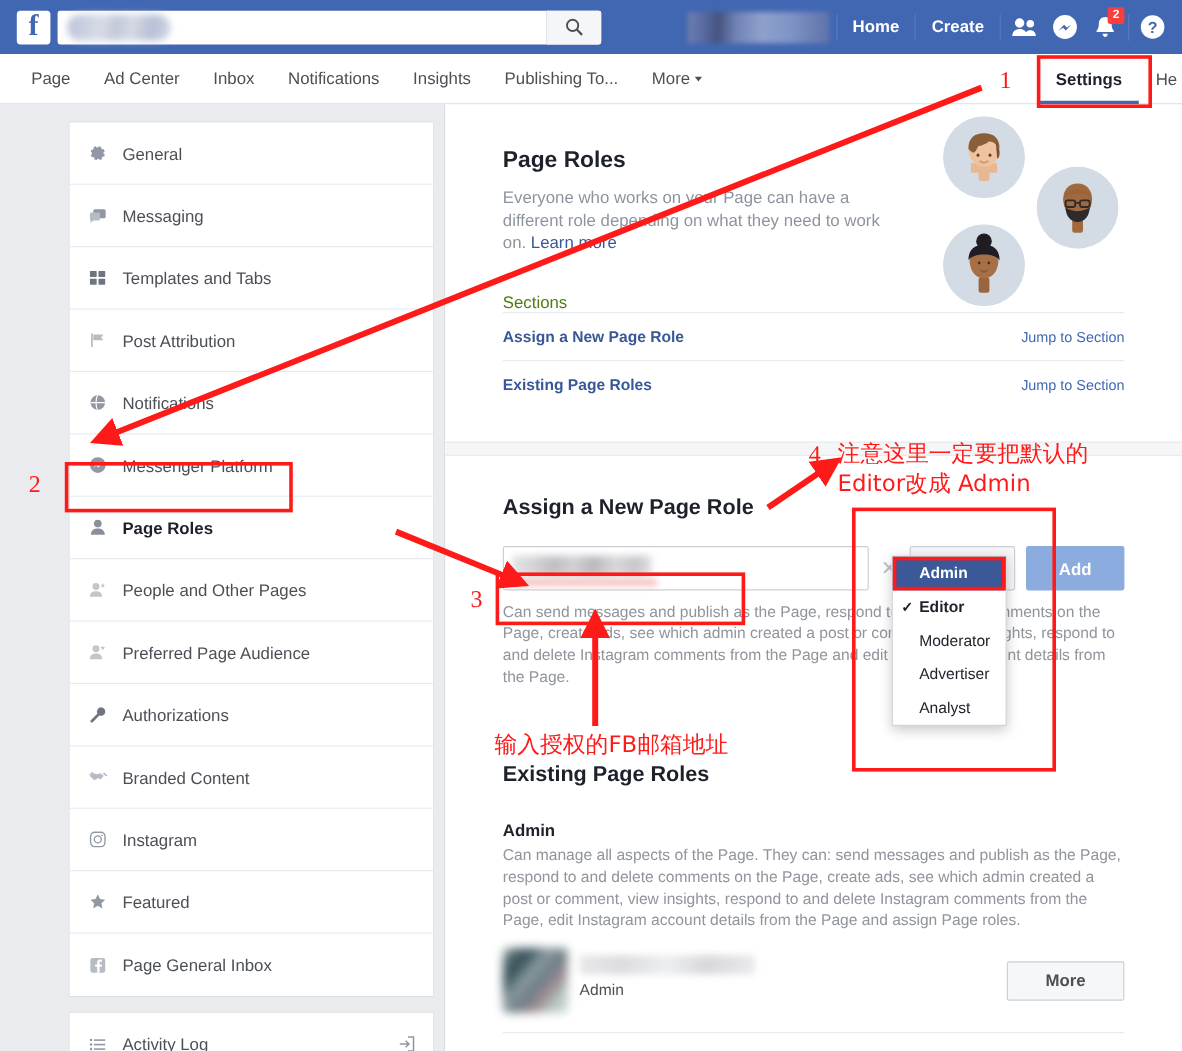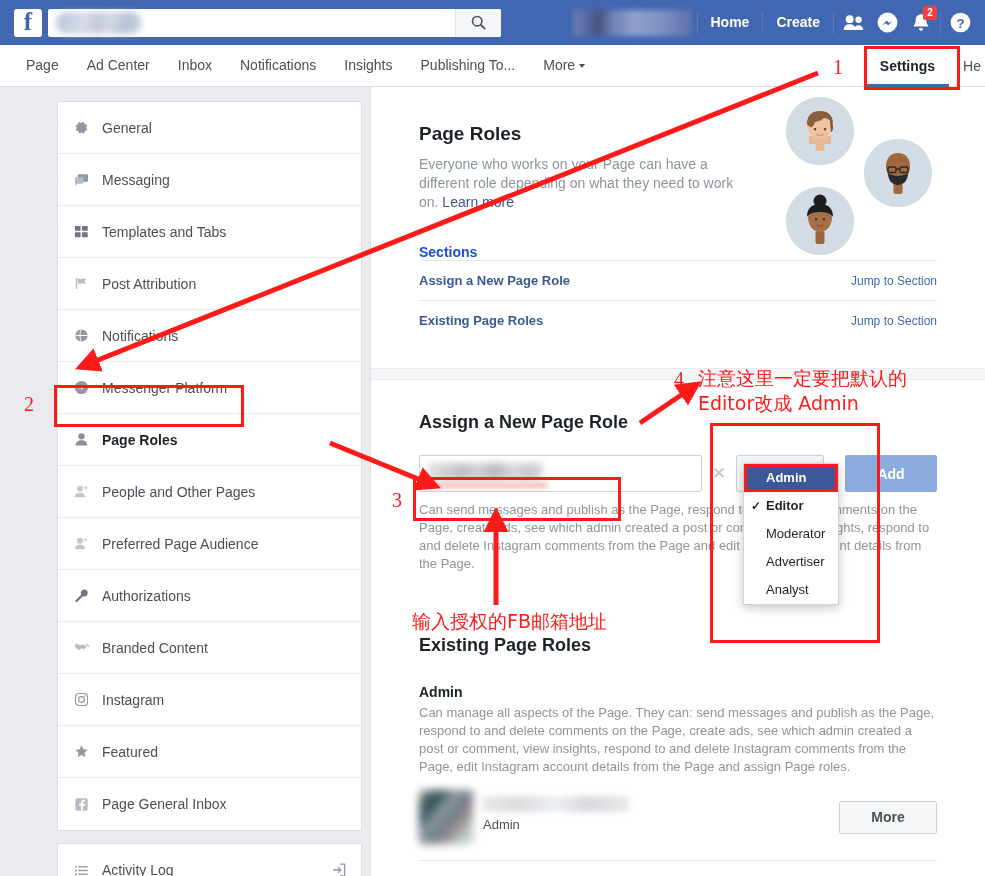--- a/index.html
+++ b/index.html
@@ -109,21 +109,21 @@
   .hero { position: relative; padding-top: 36px; }
   .hero h1 { font-size: 19px; color: #1d2129; font-weight: bold; }
   .hero p {
     font-size: 14px; color: #8d949e; line-height: 19px; margin-top: 10px;
     max-width: 330px;
   }
   .hero a { color: #385898; text-decoration: none; }
   .avatars { position: absolute; right: 30px; top: 8px; width: 175px; height: 165px; }
   .av { position: absolute; border-radius: 50%; background: #d3dce5; }
   .sections-h {
-    font-size: 14px; font-weight: bold; color: #1d4ed8; margin-top: 32px;
+    font-size: 14px; font-weight: normal; color: #4d7c0f; margin-top: 32px;
   }
   .sec-row {
     display: flex; justify-content: space-between; align-items: center;
     border-top: 1px solid #e9ebee; height: 40px; font-size: 13px;
   }
   .sec-row:first-of-type { margin-top: 10px; }
   .sec-left { color: #385898; font-weight: bold; cursor: pointer; }
   .sec-right { color: #4267b2; font-size: 12px; cursor: pointer; }
   .divider-band {
     height: 12px; background: #f5f6f7; border-top: 1px solid #e9ebee;
@@ -147,23 +147,23 @@
   }
   .x-btn {
     width: 34px; text-align: center; color: #bec3c9; font-size: 17px;
     cursor: pointer; flex: none;
   }
   .role-select {
     width: 88px; height: 37px; border: 1px solid #ccd0d5; background: #f5f6f7;
     border-radius: 2px; flex: none; cursor: pointer;
   }
   .add-btn {
-    width: 92px; height: 37px; background: #8cacdf; color: #fff;
+    width: 82px; height: 37px; background: #8cacdf; color: #fff;
     font-size: 14px; font-weight: bold; border: none; border-radius: 2px;
-    margin-left: 21px; flex: none; cursor: pointer;
+    margin-left: 9px; flex: none; cursor: pointer;
   }
   .helper {
     font-size: 13px; color: #90949c; line-height: 18px; margin-top: 9px;
     max-width: 520px;
   }
   .existing-block { padding-top: 62px; }
   .role-name {
     font-size: 14px; font-weight: bold; color: #1d2129; margin-top: 28px;
   }
   .role-desc {

